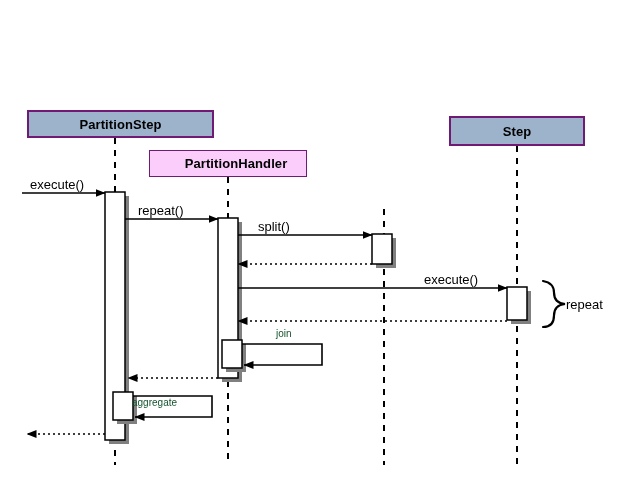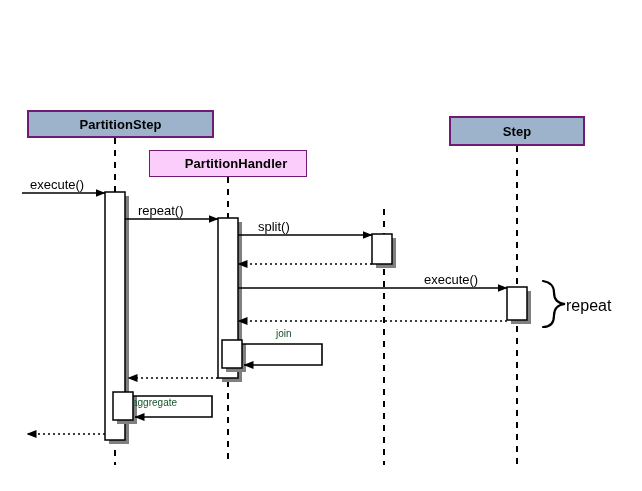--- a/index.html
+++ b/index.html
@@ -48,21 +48,21 @@
   }
   .msg-label {
     position: absolute;
     font-size: 13px;
     color: #000000;
     white-space: nowrap;
     line-height: 1;
   }
   .brace-label {
     position: absolute;
-    font-size: 16px;
+    font-size: 13px;
     color: #000000;
     white-space: nowrap;
     line-height: 1;
     text-align: center;
   }
   .self-label {
     position: absolute;
     font-size: 10px;
     color: #14532d;
     white-space: nowrap;

